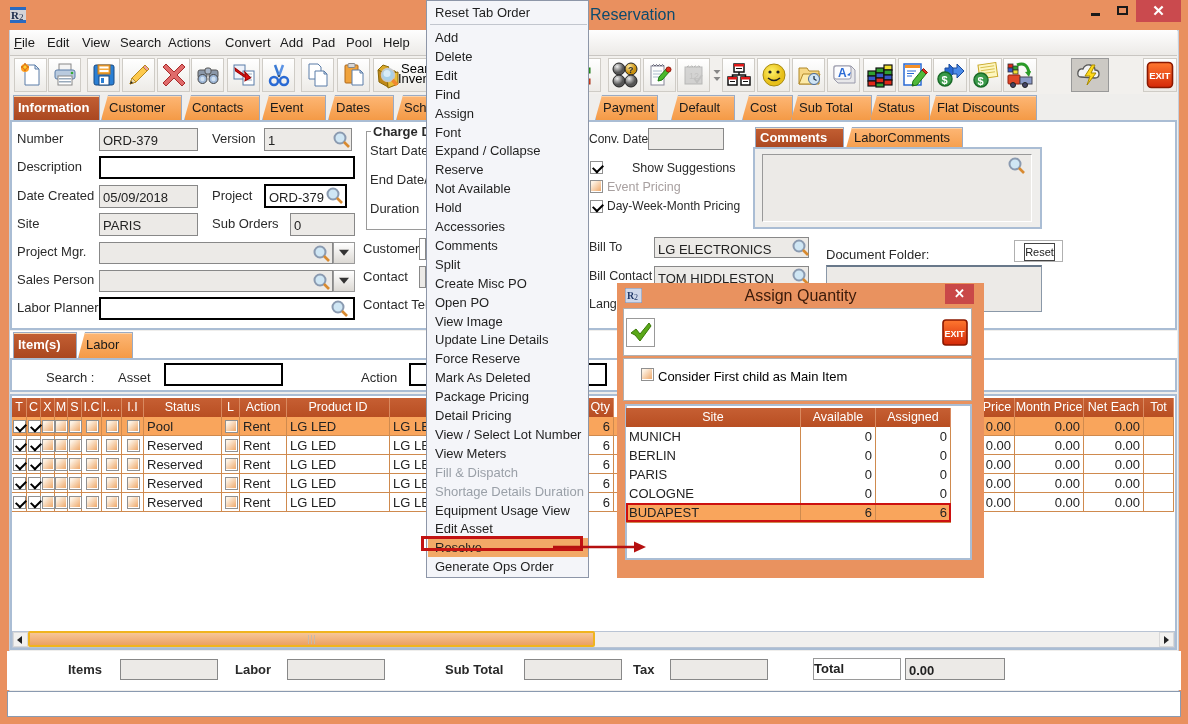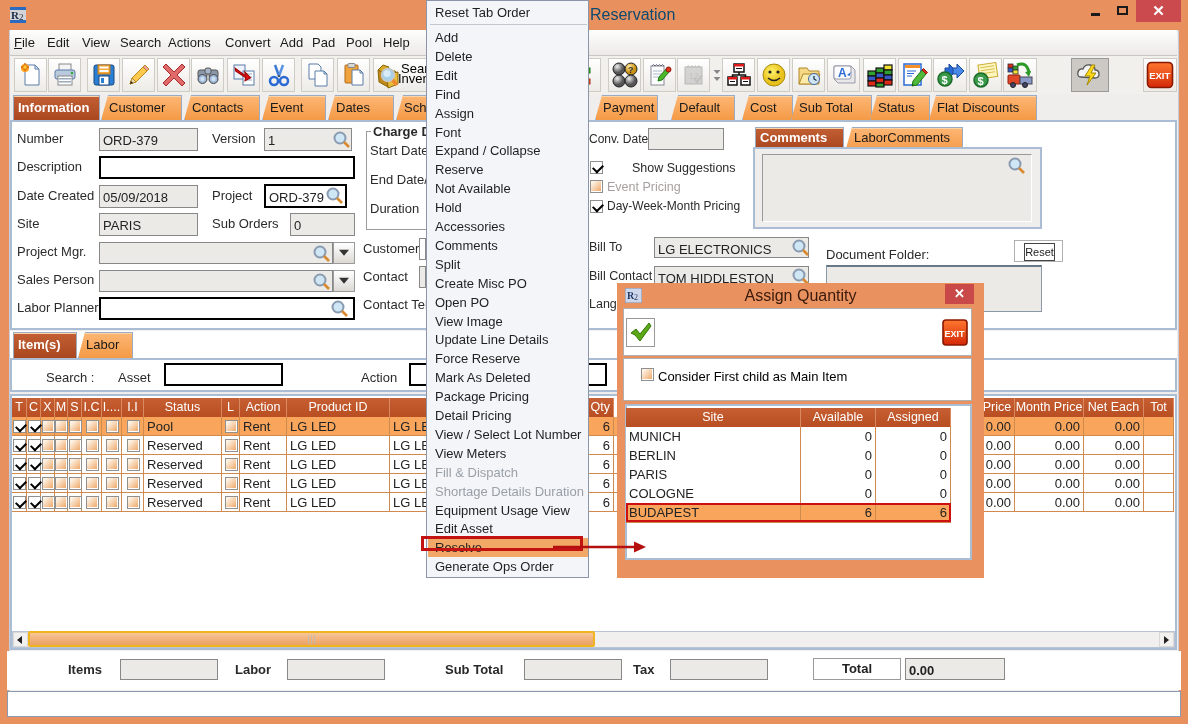--- a/index.html
+++ b/index.html
@@ -669,21 +669,21 @@
 
   <div class="abs" style="left:7px;top:651px;width:1174px;height:39px;background:#fff"></div>
   <div class="lbl" style="left:68px;top:662px;font-weight:bold">Items</div>
   <div class="in in-gray" style="left:120px;top:659px;width:98px;height:21px"></div>
   <div class="lbl" style="left:235px;top:662px;font-weight:bold">Labor</div>
   <div class="in in-gray" style="left:287px;top:659px;width:98px;height:21px"></div>
   <div class="lbl" style="left:445px;top:662px;font-weight:bold">Sub Total</div>
   <div class="in in-gray" style="left:524px;top:659px;width:98px;height:21px"></div>
   <div class="lbl" style="left:633px;top:662px;font-weight:bold">Tax</div>
   <div class="in in-gray" style="left:670px;top:659px;width:98px;height:21px"></div>
-  <div class="abs" style="left:813px;top:658px;width:88px;height:22px;background:#fff;border:1px solid #9a9a9a;text-align:center;line-height:20px;font-weight:bold;font-size:13px">Total</div>
+  <div class="abs" style="left:813px;top:658px;width:88px;height:22px;background:#fff;border:1px solid #9a9a9a;text-align:left;line-height:20px;font-weight:bold;font-size:13px">Total</div>
   <div class="in in-gray" style="left:905px;top:658px;width:100px;height:22px;font-weight:bold">0.00</div>
   <div class="abs" style="left:7px;top:691px;width:1174px;height:26px;background:#fff;border:1px solid #8a9ab0"></div>
 
   <div id="cmenu">
     <div class="mi" style="top:2px">Reset Tab Order</div>
     <div class="abs" style="left:3px;top:23px;width:157px;height:1px;background:#c2c6ce"></div>
     <div class="mi" style="top:27.0px">Add</div>
     <div class="mi" style="top:45.9px">Delete</div>
     <div class="mi" style="top:64.8px">Edit</div>
     <div class="mi" style="top:83.7px">Find</div>

